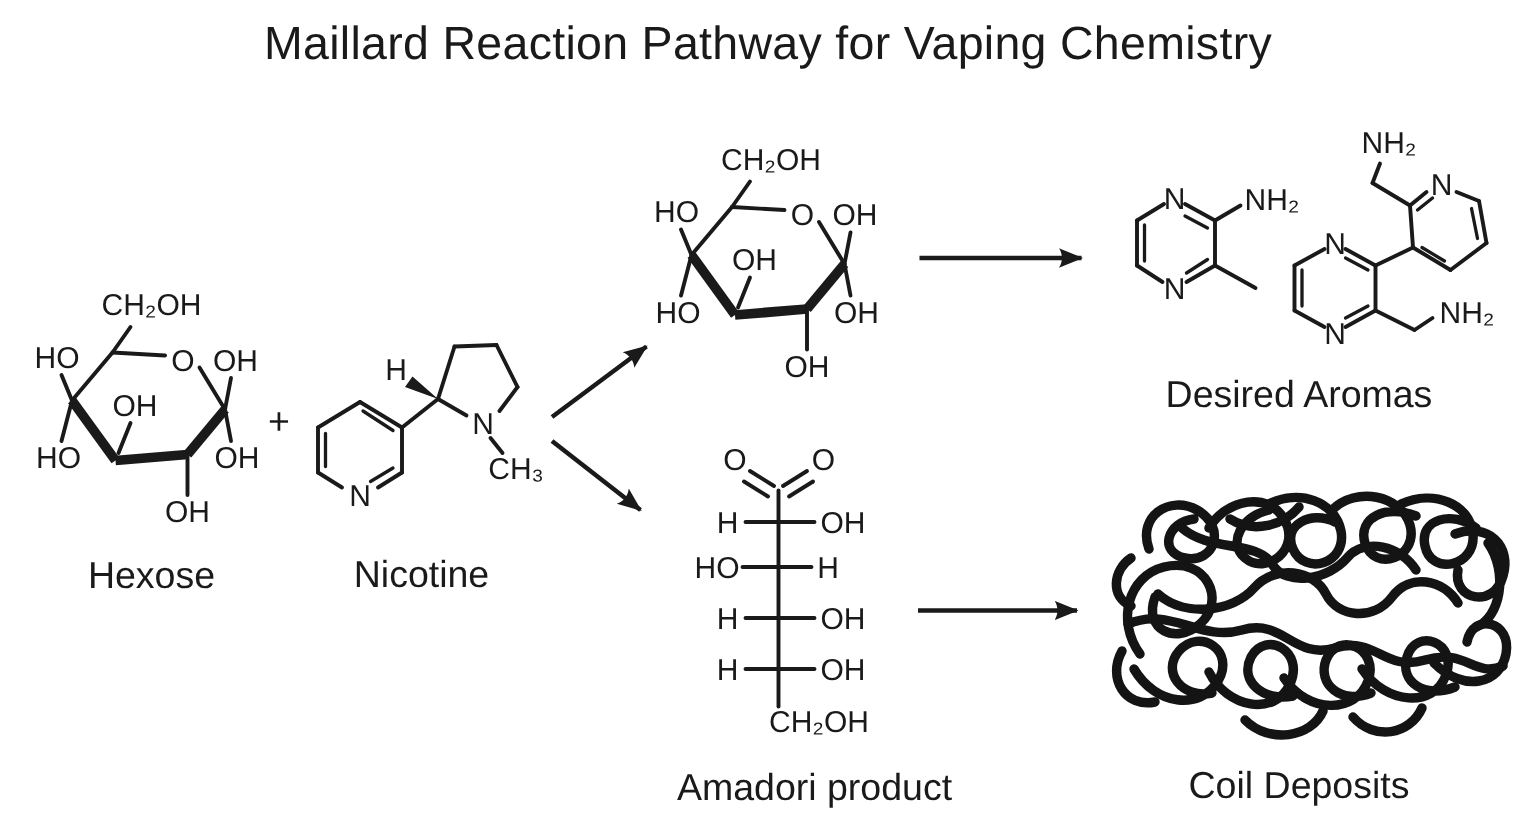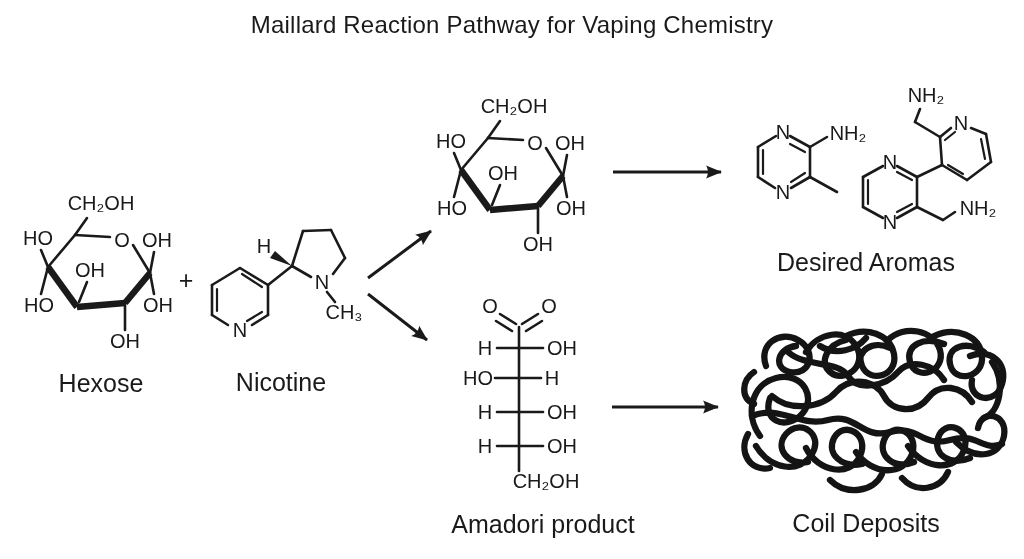--- a/index.html
+++ b/index.html
@@ -1,19 +1,19 @@
 <!DOCTYPE html>
 <html><head>
 <meta charset="utf-8">
 <style>
   html,body{margin:0;padding:0;background:#ffffff;}
   #stage{position:relative;width:1024px;height:559px;background:#ffffff;overflow:hidden;
          font-family:"Liberation Sans","DejaVu Sans",sans-serif;color:#1a1a1a;}
   #title{position:absolute;top:11px;left:0;width:1024px;text-align:center;
-         font-size:24px;font-weight:400;letter-spacing:.2px;color:#1a1a1a;}
+         font-size:31px;font-weight:400;letter-spacing:.2px;color:#1a1a1a;}
   svg{position:absolute;top:0;left:0;}
   .bond{stroke:#1a1a1a;stroke-width:2.6;fill:none;stroke-linecap:round;}
   .bold{stroke-width:6.5;stroke-linecap:butt;}
   .inner{stroke-width:2.2;}
   .arrow{stroke:#1a1a1a;stroke-width:3;fill:none;}
   .wedge{fill:#1a1a1a;stroke:none;}
   .atom{font:20px "Liberation Sans","DejaVu Sans",sans-serif;fill:#1a1a1a;text-anchor:middle;}
   .plus{font:25px "Liberation Sans","DejaVu Sans",sans-serif;fill:#1a1a1a;text-anchor:middle;}
   .name{font:25px "Liberation Sans","DejaVu Sans",sans-serif;fill:#1a1a1a;text-anchor:middle;}
   .scribble{stroke:#141414;stroke-width:6.3;fill:none;stroke-linecap:round;stroke-linejoin:round;}

